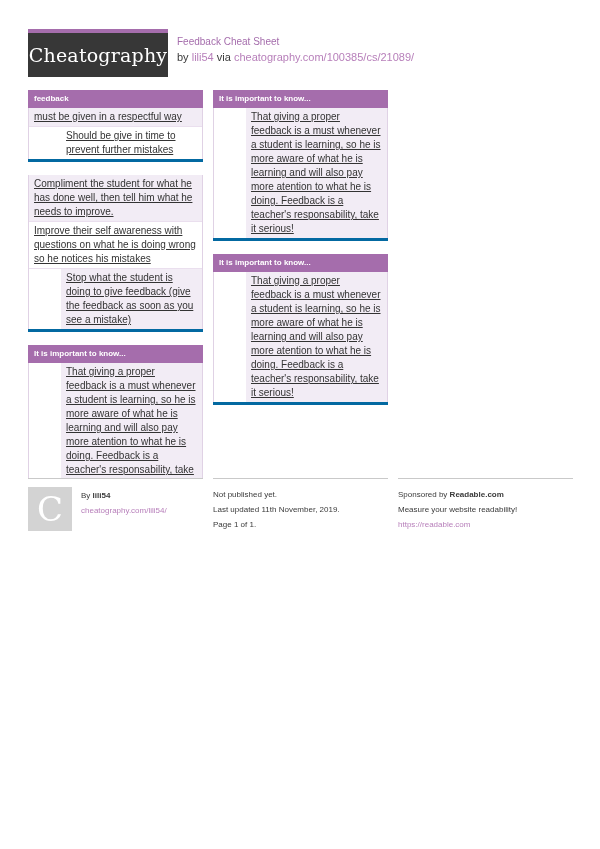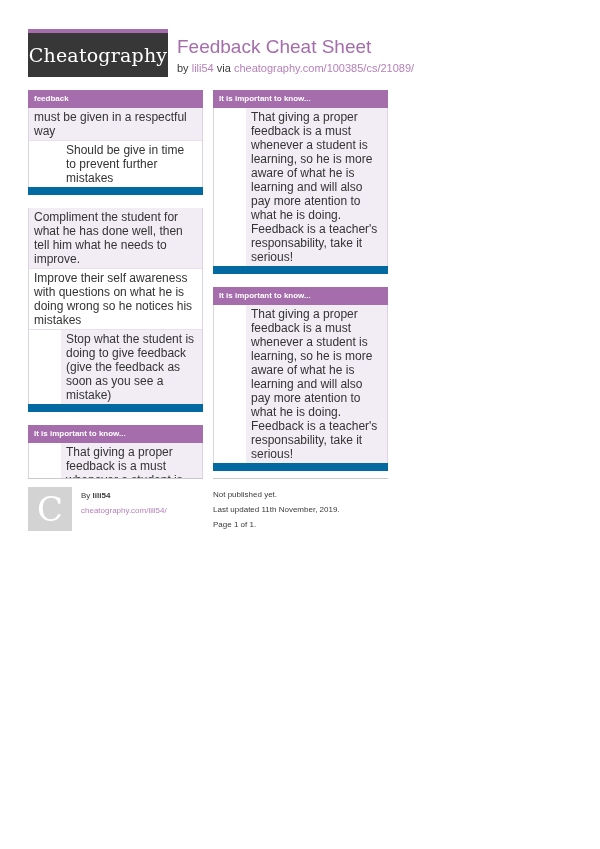--- a/index.html
+++ b/index.html
@@ -15,42 +15,43 @@
   
   .header { display:flex; align-items:flex-start; margin-bottom:13px; }
   .logo {
     width:140px; height:48px; background:#373737;
     border-top:4px solid #a56dac;
     display:flex; align-items:center; justify-content:center;
     cursor:pointer; text-decoration:none; flex:none;
   }
   .logo-text { color:#fff; font-family:"DejaVu Serif", serif; font-size:19px; letter-spacing:0.2px; }
   .title-block { margin-left:9px; padding-top:7px; }
-  .title { color:#a56dac; font-size:19px; font-weight:400; }
+  .title { color:#a56dac; font-size:10px; font-weight:400; }
   .byline { font-size:11px; color:#3a3a3a; margin-top:4px; }
   .link { color:#b77fba; text-decoration:none; cursor:pointer; }
 
   
   .columns { display:flex; gap:10px; }
   .column { width:175px; flex:none; }
   main.content { height:388px; overflow:hidden; }
 
   
-  .card { margin-bottom:13px; border-bottom:8px solid #0369a1; }
+  .card { margin-bottom:13px; border-bottom:3px solid #0369a1; }
   .card-header {
     background:#a56dac; color:#ffffff;
     font-size:8px; font-weight:bold; line-height:13px;
     padding:2px 6px 3px 6px;
   }
   .card-body { border-left:1px solid #e0d2e5; border-right:1px solid #e0d2e5; background:#fff; }
   .card-row {
-    font-size:12px; line-height:14px; color:#333;
+    font-size:10px; line-height:14px; color:#333;
     padding:2px 6px 2px 5px;
     background:#ffffff;
     border-bottom:1px solid #eadfee;
+    text-decoration:underline;
   }
   .card-row:nth-child(odd) { background:#f2ecf5; }
   .card-row:last-child { border-bottom:none;margin-left:32px; }
 
   
   .footer .fcol {
     width:175px; flex:none;
     border-top:1px solid #c9c9c9;
     padding-top:8px;
     font-size:8px; line-height:15px; color:#3a3a3a;
@@ -146,15 +147,23 @@
         </div>
       </div>
     </div>
 
     <div class="fcol">
       <div>Not published yet.</div>
       <div>Last updated 11th November, 2019.</div>
       <div>Page 1 of 1.</div>
     </div>
 
+    <div class="fcol">
+      <div>
+        <span>Sponsored by</span>
+        <b>Readable.com</b>
+      </div>
+      <div>Measure your website readability!</div>
+      <a class="link">https://readable.com</a>
+    </div>
 
   </footer>
 </div>
 
 </body></html>

